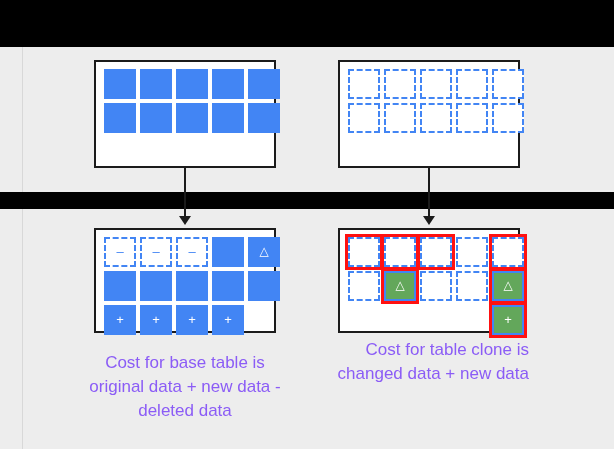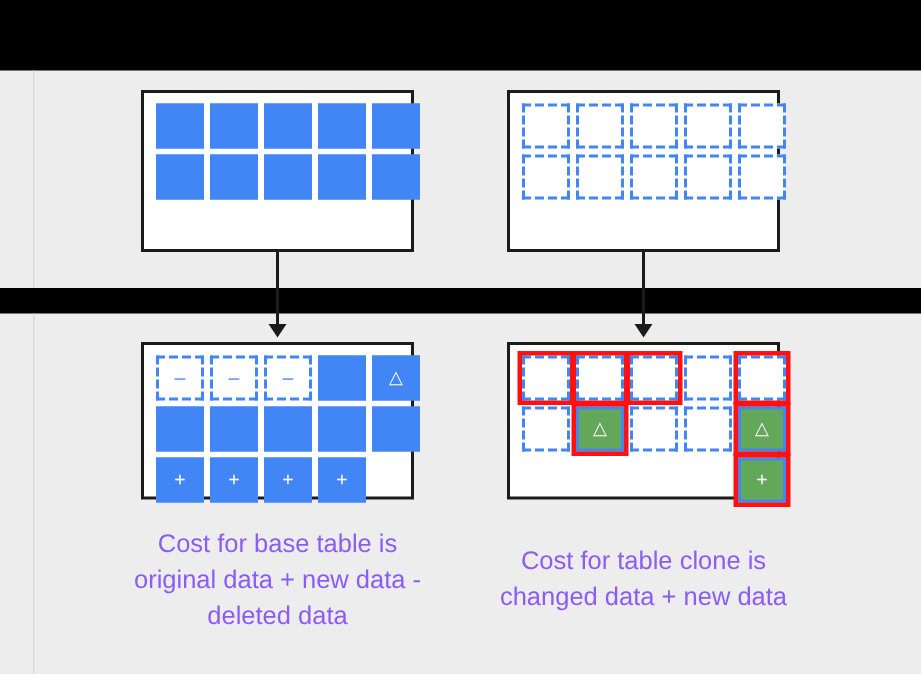--- a/index.html
+++ b/index.html
@@ -63,21 +63,21 @@
   
   .caption{
     position:absolute;
     text-align:center;
     color:#8b5cf6;
     font-size:17px;
     line-height:1.42;
     width:200px;
   }
   #caption-base{left:85px;top:351px;}
-  #caption-clone{left:329px;top:362px;}
+  #caption-clone{left:329px;top:338px;text-align:right;}
 </style>
 </head>
 <body>
 
 <div class="canvas">
 
   <div class="band" id="band-top"></div>
   <div class="band" id="band-mid"></div>
 
   <div class="divider" style="left:22px;top:47px;height:145px;"></div>

